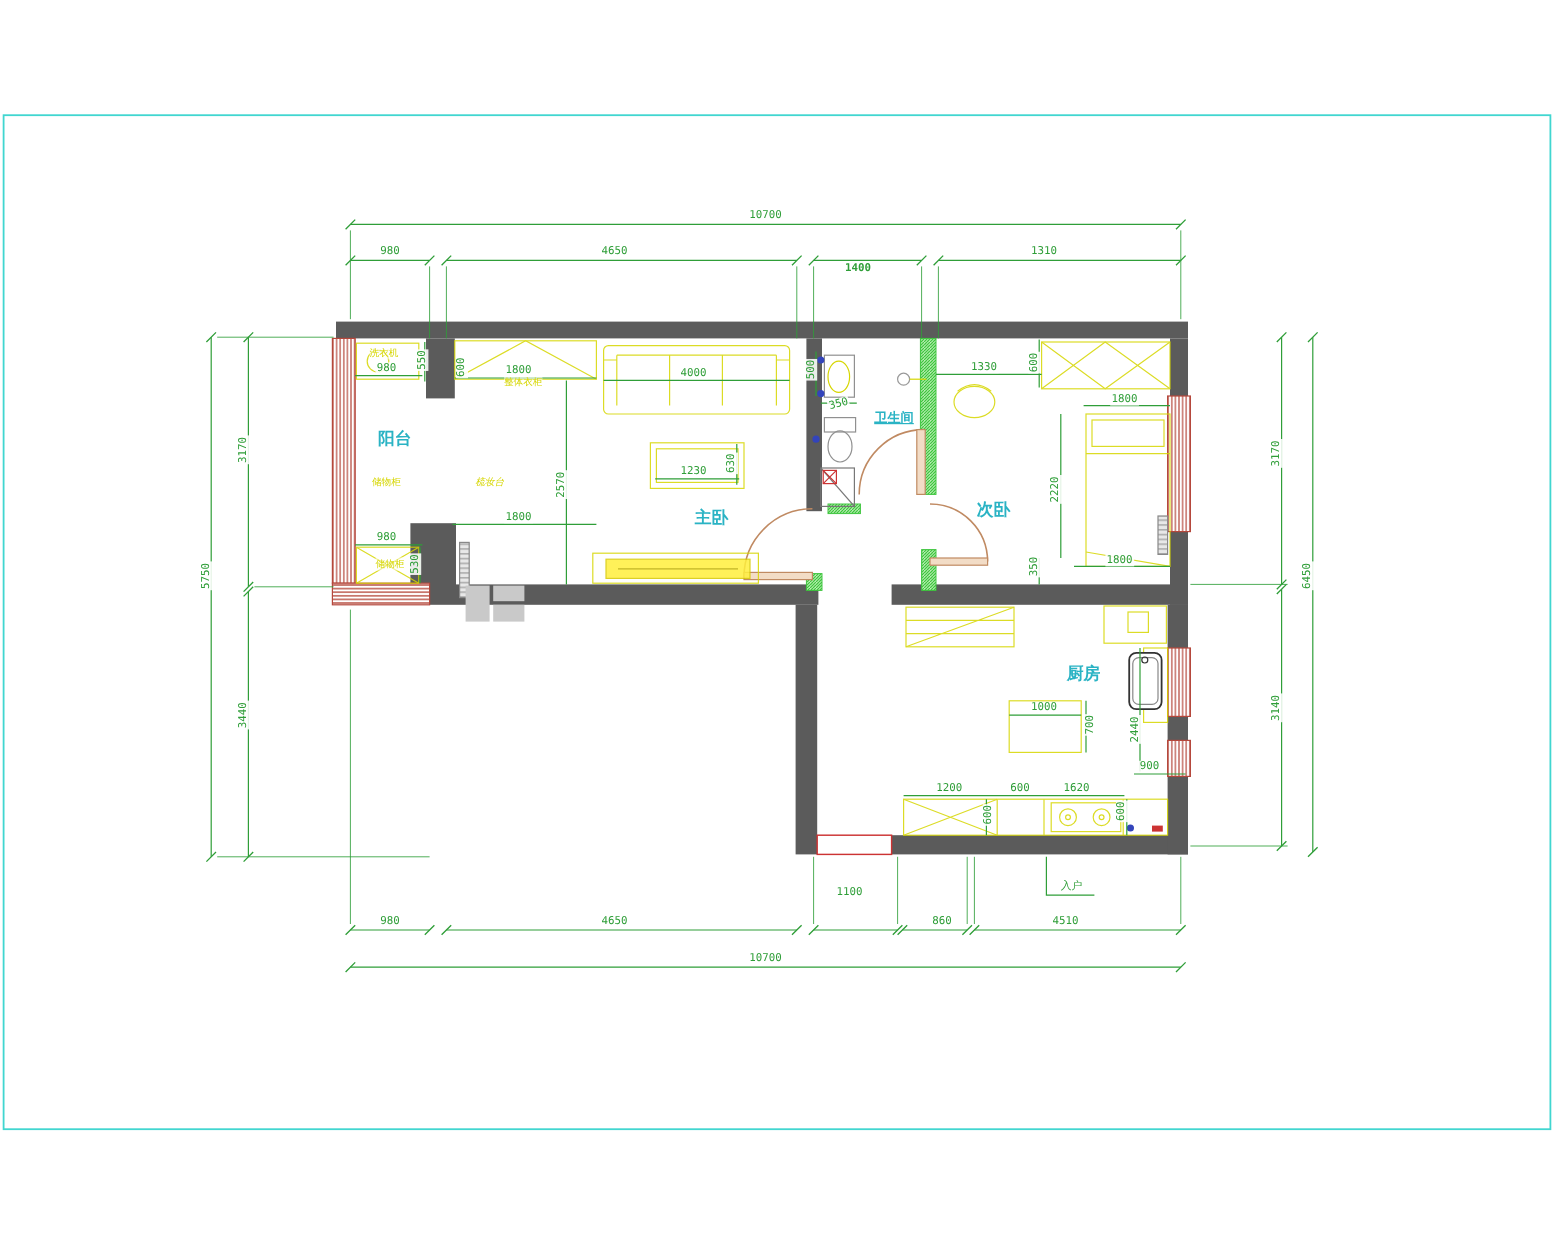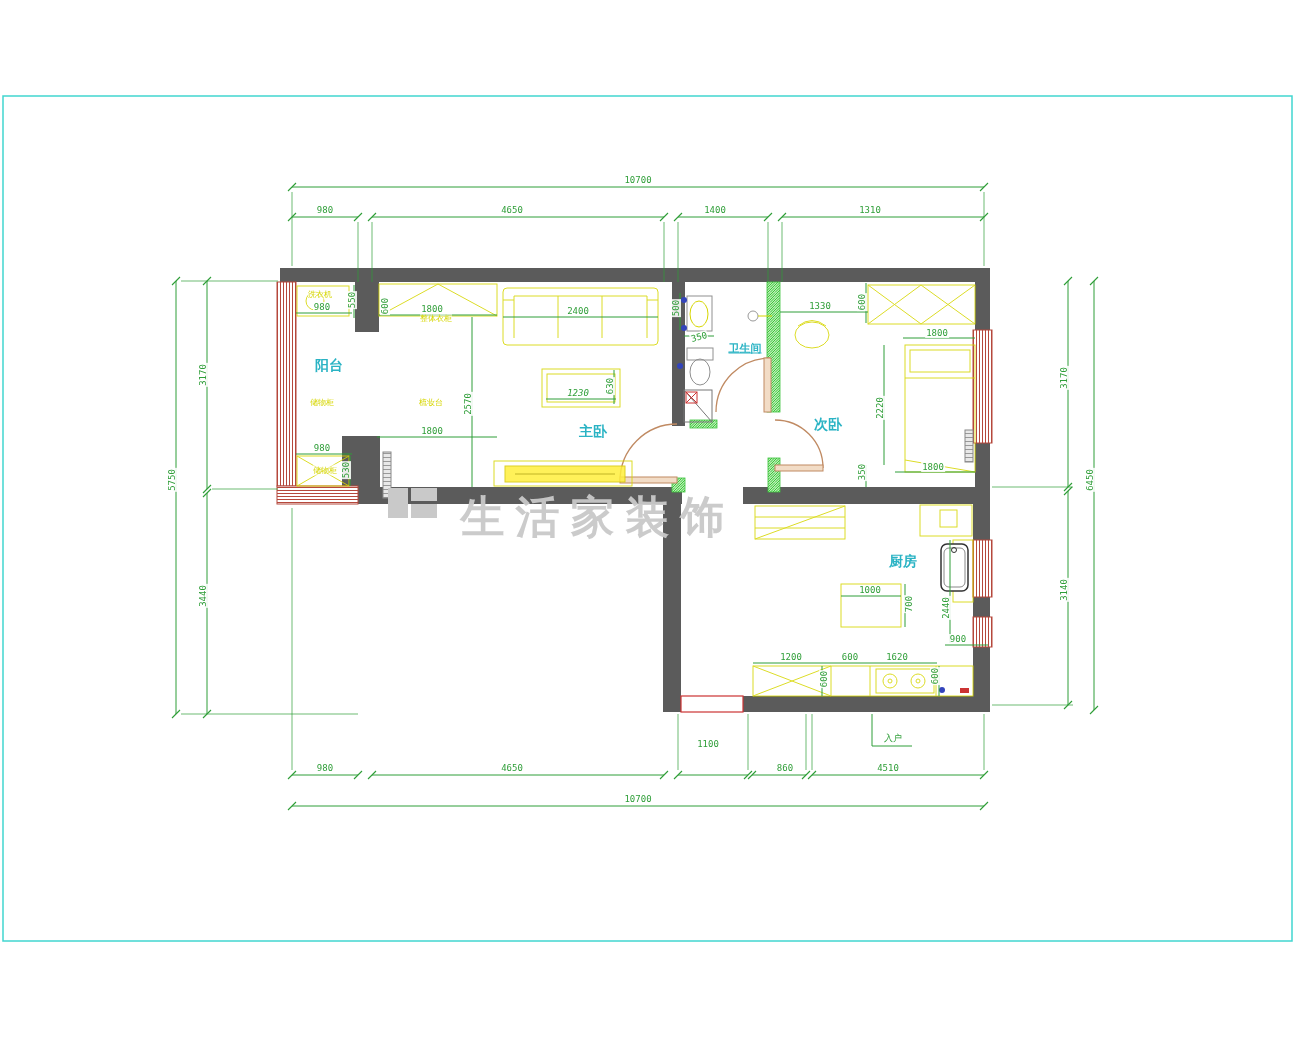--- a/index.html
+++ b/index.html
@@ -216,41 +216,41 @@
     <rect x="388" y="488" width="20" height="30"></rect>
     <rect x="411" y="488" width="26" height="13"></rect>
     <rect x="411" y="504" width="26" height="14"></rect>
   </g>
 </svg>
 
 <div id="ann">
       <span class="ann d" style="left: 638px; top: 180px; transform: translate(-50%, -50%);">10700</span>
       <span class="ann d" style="left: 325px; top: 210px; transform: translate(-50%, -50%);">980</span>
       <span class="ann d" style="left: 512px; top: 210px; transform: translate(-50%, -50%);">4650</span>
-      <span class="ann d" style="left: 715px; top: 210px; transform: translate(-50%, -50%);">1400</span>
+      <span class="ann d" style="left: 715px; top: 224px; transform: translate(-50%, -50%); font-weight: bold;">1400</span>
       <span class="ann d" style="left: 870px; top: 210px; transform: translate(-50%, -50%);">1310</span>
       <span class="ann d" style="left: 325px; top: 768px; transform: translate(-50%, -50%);">980</span>
       <span class="ann d" style="left: 512px; top: 768px; transform: translate(-50%, -50%);">4650</span>
       <span class="ann d" style="left: 708px; top: 744px; transform: translate(-50%, -50%);">1100</span>
       <span class="ann d" style="left: 775px; top: 768px; transform: translate(-50%, -50%); margin-left: 10px;">860</span>
       <span class="ann d" style="left: 888px; top: 768px; transform: translate(-50%, -50%);">4510</span>
       <span class="ann d" style="left: 638px; top: 799px; transform: translate(-50%, -50%);">10700</span>
       <span class="ann d" style="left: 893px; top: 738px; transform: translate(-50%, -50%);">入户</span>
       <span class="ann d" style="left: 172px; top: 480px; transform: translate(-50%, -50%) rotate(-90deg);">5750</span>
       <span class="ann d" style="left: 203px; top: 375px; transform: translate(-50%, -50%) rotate(-90deg);">3170</span>
       <span class="ann d" style="left: 203px; top: 596px; transform: translate(-50%, -50%) rotate(-90deg);">3440</span>
       <span class="ann d" style="left: 1064px; top: 378px; transform: translate(-50%, -50%) rotate(-90deg);">3170</span>
       <span class="ann d" style="left: 1064px; top: 590px; transform: translate(-50%, -50%) rotate(-90deg);">3140</span>
       <span class="ann d" style="left: 1090px; top: 480px; transform: translate(-50%, -50%) rotate(-90deg);">6450</span>
       <span class="ann d" style="left: 322px; top: 307px; transform: translate(-50%, -50%);">980</span>
       <span class="ann d" style="left: 352px; top: 300px; transform: translate(-50%, -50%) rotate(-90deg);">550</span>
       <span class="ann d" style="left: 385px; top: 306px; transform: translate(-50%, -50%) rotate(-90deg);">600</span>
       <span class="ann d" style="left: 432px; top: 309px; transform: translate(-50%, -50%);">1800</span>
-      <span class="ann d" style="left: 578px; top: 311px; transform: translate(-50%, -50%);">2400</span>
-      <span class="ann d" style="left: 578px; top: 393px; transform: translate(-50%, -50%); font-style: italic;">1230</span>
+      <span class="ann d" style="left: 578px; top: 311px; transform: translate(-50%, -50%);">4000</span>
+      <span class="ann d" style="left: 578px; top: 393px; transform: translate(-50%, -50%);">1230</span>
       <span class="ann d" style="left: 610px; top: 386px; transform: translate(-50%, -50%) rotate(-90deg);">630</span>
       <span class="ann d" style="left: 468px; top: 404px; transform: translate(-50%, -50%) rotate(-90deg);">2570</span>
       <span class="ann d" style="left: 432px; top: 431px; transform: translate(-50%, -50%);">1800</span>
       <span class="ann d" style="left: 322px; top: 448px; transform: translate(-50%, -50%);">980</span>
       <span class="ann d" style="left: 346px; top: 470px; transform: translate(-50%, -50%) rotate(-90deg);">530</span>
       <span class="ann d" style="left: 676px; top: 308px; transform: translate(-50%, -50%) rotate(-90deg);">500</span>
       <span class="ann d" style="left: 699px; top: 337px; transform: translate(-50%, -50%) rotate(-15deg);">350</span>
       <span class="ann d" style="left: 820px; top: 306px; transform: translate(-50%, -50%);">1330</span>
       <span class="ann d" style="left: 862px; top: 302px; transform: translate(-50%, -50%) rotate(-90deg);">600</span>
       <span class="ann d" style="left: 937px; top: 333px; transform: translate(-50%, -50%);">1800</span>
@@ -267,17 +267,16 @@
       <span class="ann d" style="left: 824px; top: 679px; transform: translate(-50%, -50%) rotate(-90deg);">600</span>
       <span class="ann d" style="left: 935px; top: 676px; transform: translate(-50%, -50%) rotate(-90deg);">600</span>
       <span class="ann room" style="left: 329px; top: 366px; transform: translate(-50%, -50%);">阳台</span>
       <span class="ann room" style="left: 593px; top: 432px; transform: translate(-50%, -50%);">主卧</span>
       <span class="ann room-sm" style="left: 745px; top: 348px; transform: translate(-50%, -50%);">卫生间</span>
       <span class="ann room" style="left: 828px; top: 425px; transform: translate(-50%, -50%);">次卧</span>
       <span class="ann room" style="left: 903px; top: 562px; transform: translate(-50%, -50%);">厨房</span>
       <span class="ann furn" style="left: 320px; top: 294px; transform: translate(-50%, -50%);">洗衣机</span>
       <span class="ann furn" style="left: 436px; top: 294px; transform: translate(-50%, -50%); margin-top: 24px;">整体衣柜</span>
       <span class="ann furn" style="left: 322px; top: 402px; transform: translate(-50%, -50%);">储物柜</span>
-      <span class="ann furn" style="left: 431px; top: 402px; transform: translate(-50%, -50%);">梳妆台</span>
+      <span class="ann furn" style="left: 408px; top: 402px; transform: translate(-50%, -50%); font-style: italic;">梳妆台</span>
       <span class="ann furn" style="left: 325px; top: 470px; transform: translate(-50%, -50%);">储物柜</span>
-      <span class="ann wm" style="left: 598px; top: 517px; transform: translate(-50%, -50%);">生活家装饰</span>
     </div>
 </div>
 
 </body></html>

